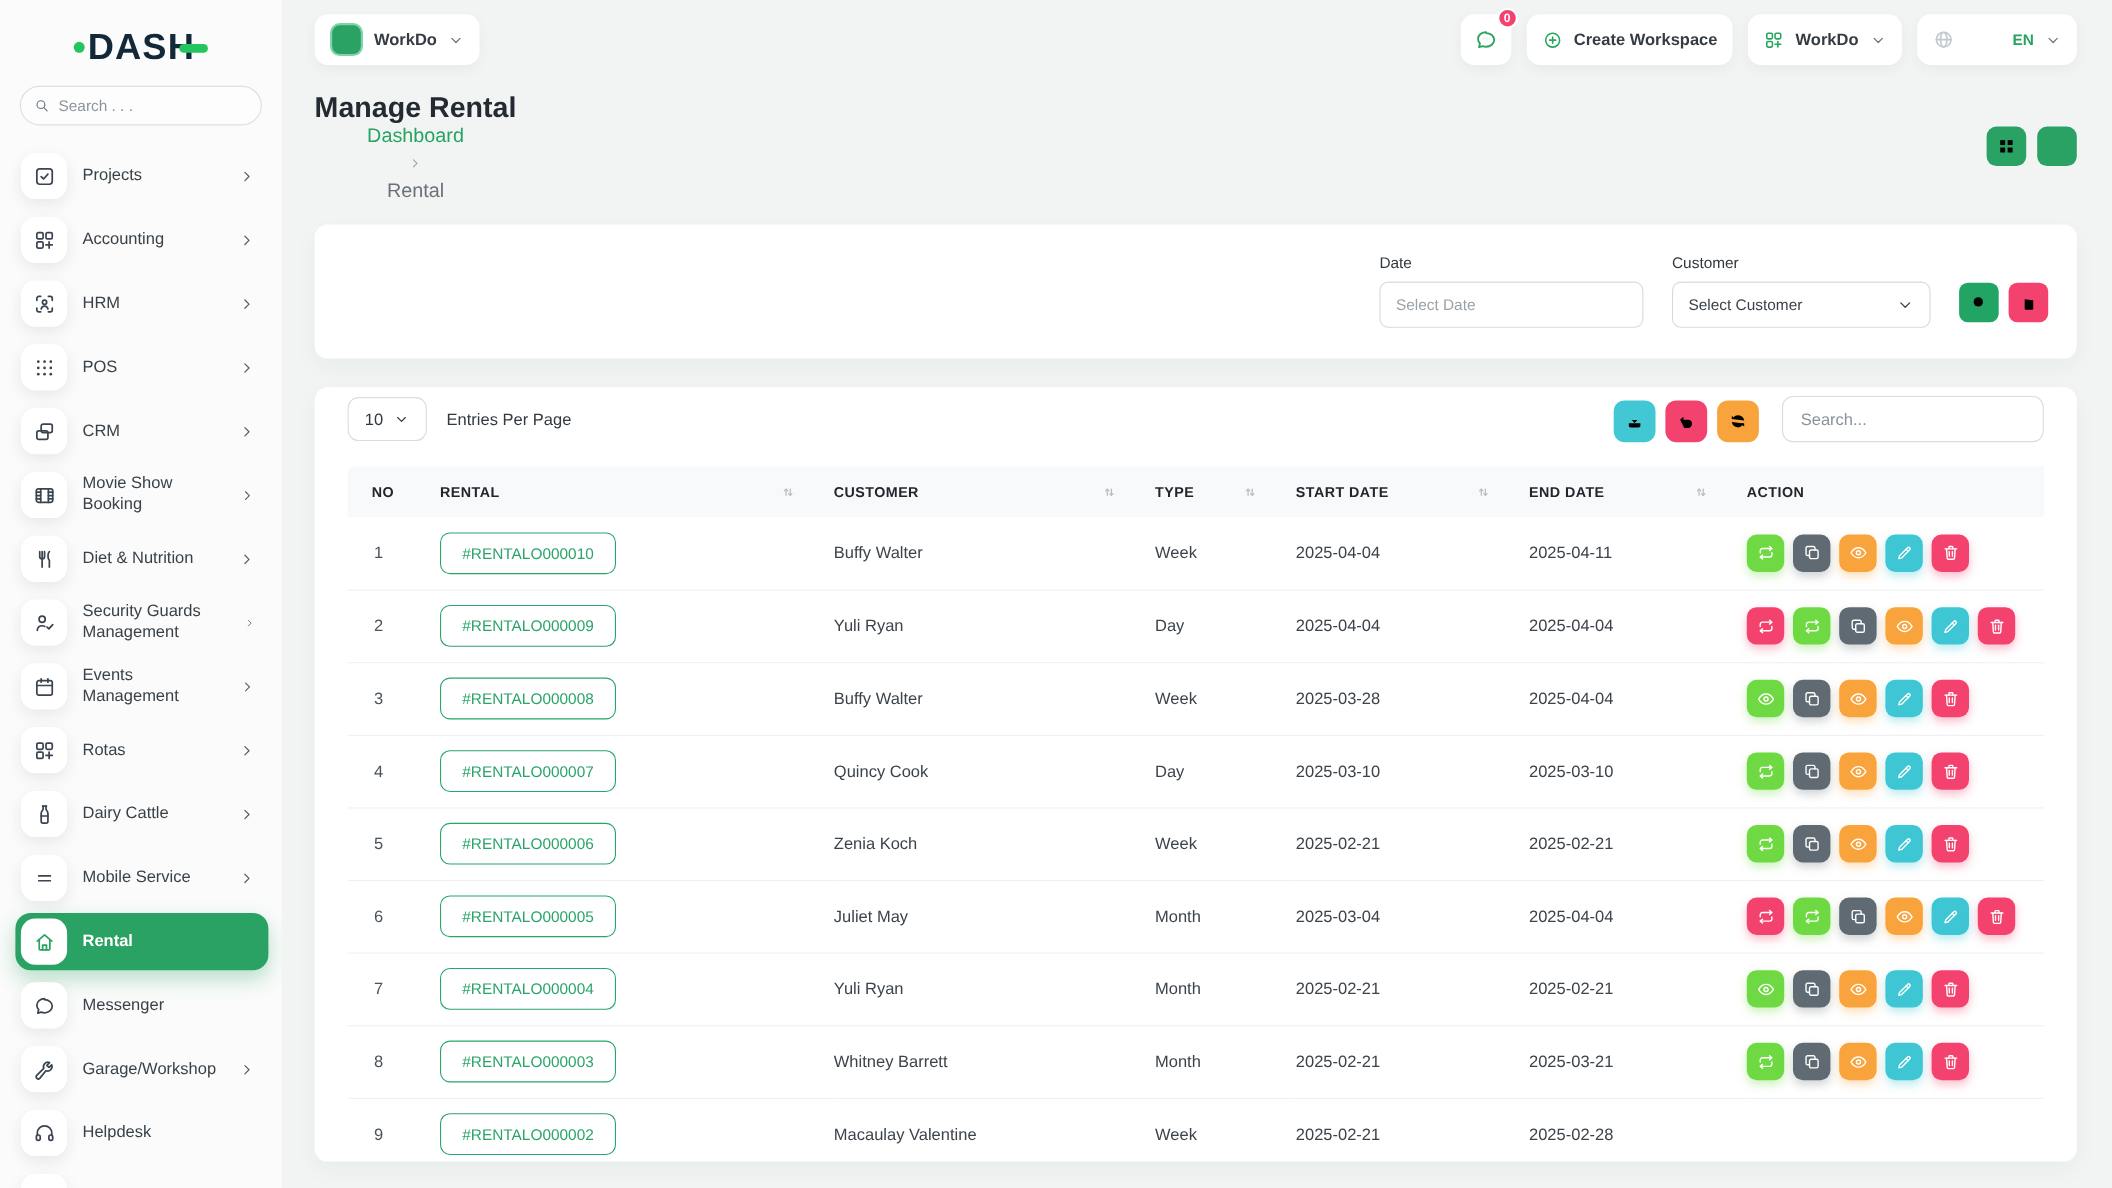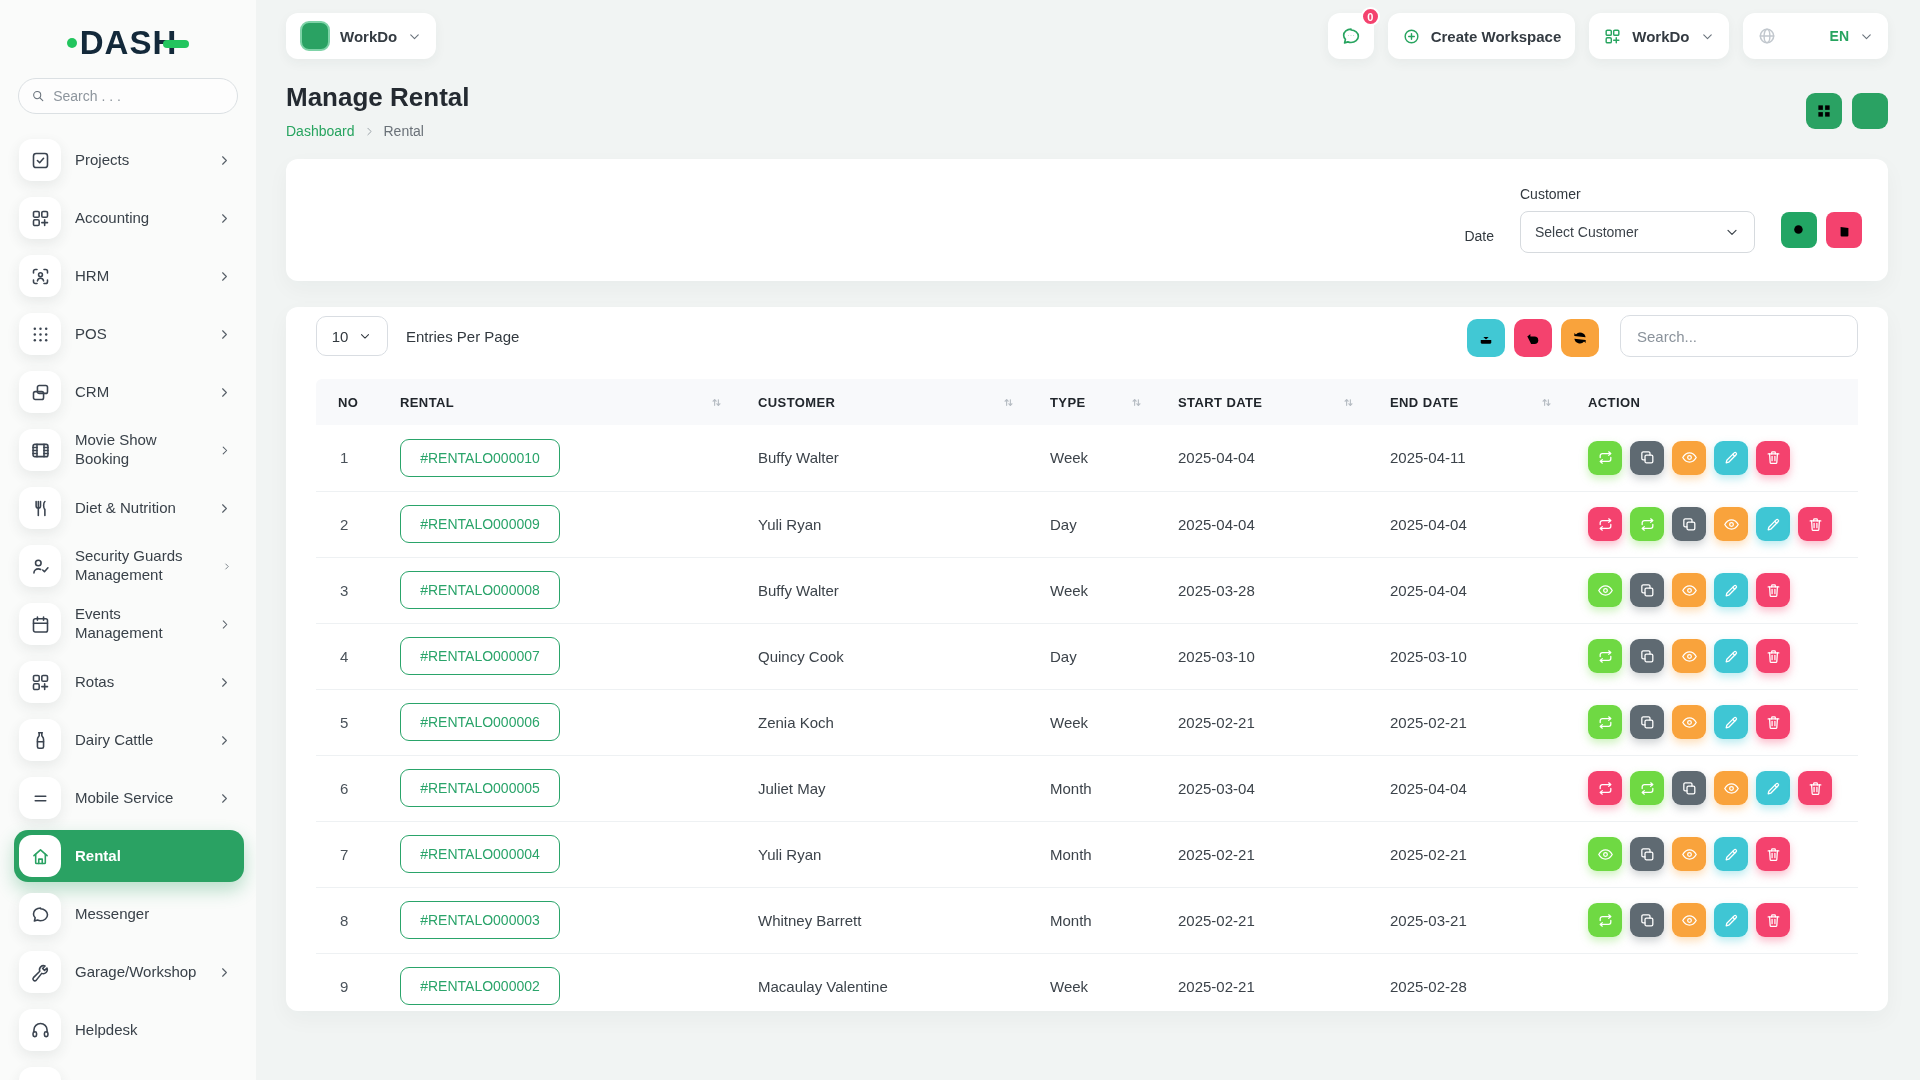--- a/index.html
+++ b/index.html
@@ -42,21 +42,21 @@
   .notif { position:relative; width:46px; height:46px; background:#fff; border-radius:12px; display:flex; align-items:center; justify-content:center; cursor:pointer; box-shadow:0 4px 12px rgba(40,50,60,.05); }
   .notif .icn { width:22px; height:22px; color:#27a45f; }
   .badge { position:absolute; top:-6px; right:-6px; min-width:19px; height:19px; border-radius:10px; background:#f4426e; color:#fff; font-size:11px; font-weight:700; display:flex; align-items:center; justify-content:center; border:2px solid #fff; }
   .plus-circ { width:19px; height:19px; color:#27a45f; }
   .grid-ic { width:19px; height:19px; color:#27a45f; }
   .globe-ic { width:20px; height:20px; color:#c2c8ce; }
   .lang-lbl { color:#27a45f; font-weight:700; font-size:14px;padding-left:43px; }
 
   .page-head { display:flex; justify-content:space-between; align-items:center; margin-top:22px; }
   h1 { font-size:26px; font-weight:600; color:#242a31; }
-  .crumbs { display:flex; align-items:center; gap:8px; margin-top:10px; font-size:14px; }
+  .crumbs { display:flex; align-items:center; gap:8px; font-size:18px;flex-direction:column; }
   .crumb-link { color:#27a45f; cursor:pointer; }
   .crumb-sep { width:13px; height:13px; color:#9aa1a8; }
   .crumb-cur { color:#6a7178; }
   .head-actions { display:flex; gap:10px; }
   .hbtn { width:36px; height:36px; border:none; border-radius:9px; background:#2aa263; color:#fff; display:flex; align-items:center; justify-content:center; cursor:pointer; }
   .hbtn svg { width:18px; height:18px; }
 
   .card { background:#fff; border-radius:12px; box-shadow:0 8px 22px rgba(35,46,60,.04); }
   .filter-card { margin-top:20px; height:122px; display:flex; justify-content:flex-end; align-items:flex-end; gap:26px; padding:24px 26px 28px; }
   .fgroup { display:flex; flex-direction:column; }
@@ -476,20 +476,21 @@
               <line x1="12" y1="5.5" x2="12" y2="18.5"></line>
               <line x1="5.5" y1="12" x2="18.5" y2="12"></line>
             </svg>
           </button>
       </div>
     </div>
 
     <section class="card filter-card">
       <div class="fgroup">
         <span class="flabel">Date</span>
+        <input class="finput" placeholder="Select Date" style="">
       </div>
       <div class="fgroup">
         <span class="flabel">Customer</span>
         <div class="fselect">
           <span>Select Customer</span>
           <span class="icn chev-d">
               <svg viewBox="0 0 24 24">
                 <polyline points="6 9.5 12 15.5 18 9.5"></polyline>
               </svg>
             </span>

